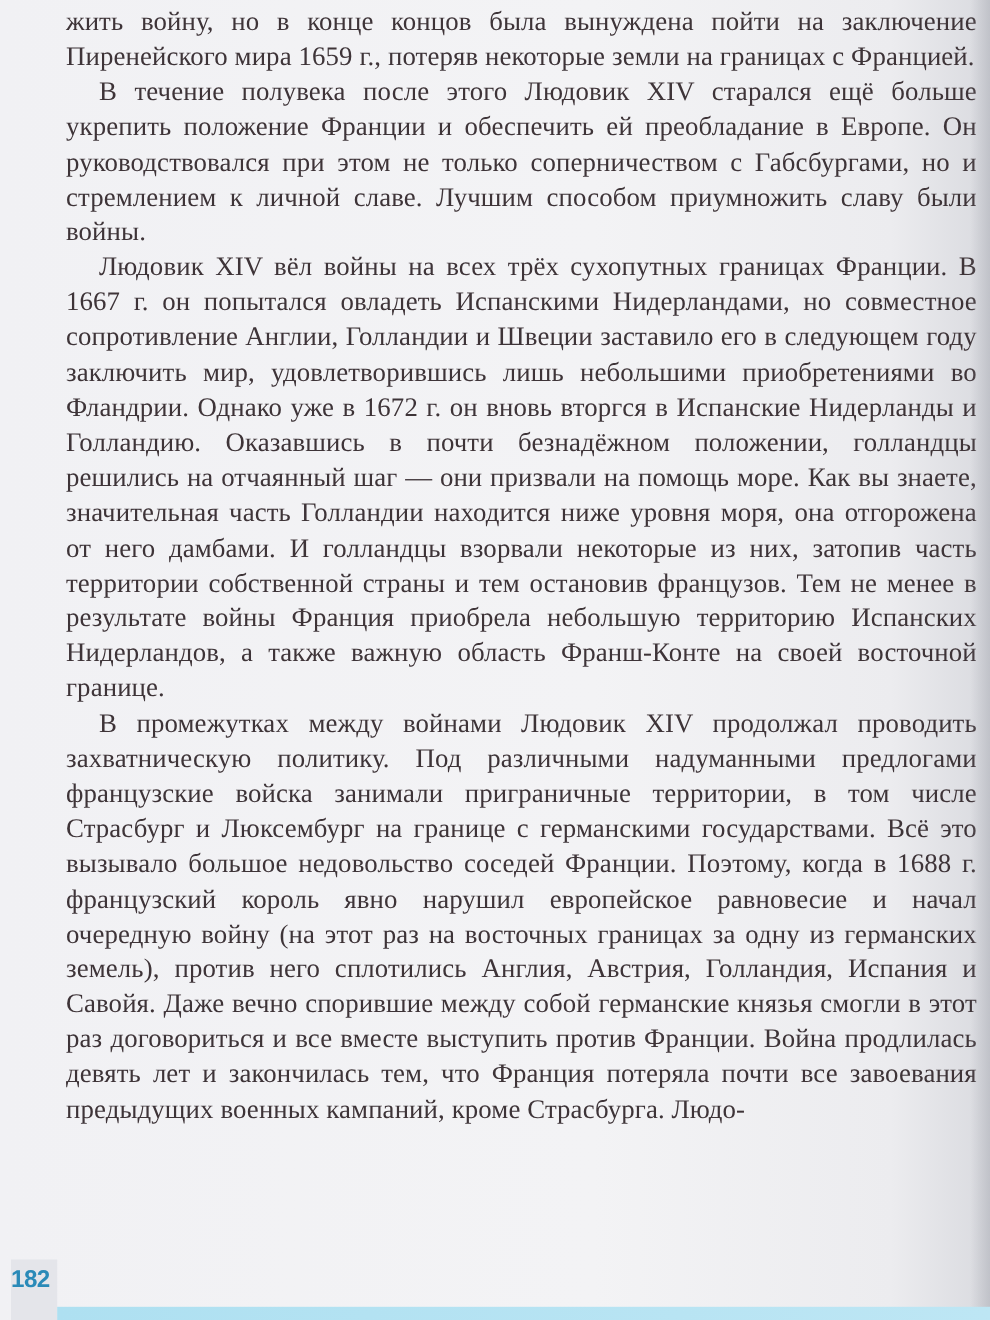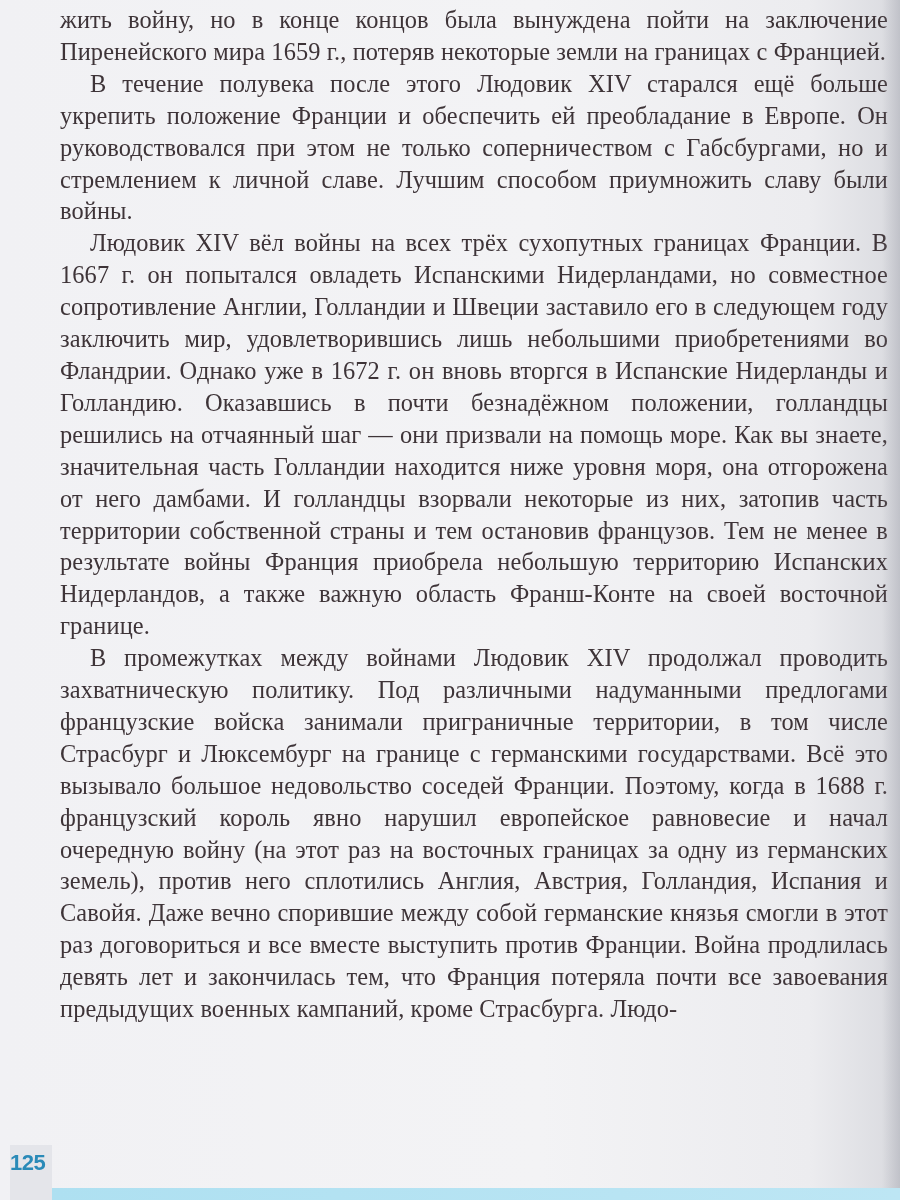--- a/index.html
+++ b/index.html
@@ -45,15 +45,15 @@
 
 <div class="page">
   <div class="text">
     <p>жить войну, но в конце концов была вынуждена пойти на заключение Пиренейского мира 1659 г., потеряв некоторые земли на границах с Францией.</p>
     <p class="indent">В течение полувека после этого Людовик XIV старался ещё больше укрепить положение Франции и обеспечить ей преобладание в Европе. Он руководствовался при этом не только соперничеством с Габсбургами, но и стремлением к личной славе. Лучшим способом приумножить славу были войны.</p>
     <p class="indent">Людовик XIV вёл войны на всех трёх сухопутных границах Франции. В 1667 г. он попытался овладеть Испанскими Нидерландами, но совместное сопротивление Англии, Голландии и Швеции заставило его в следующем году заключить мир, удовлетворившись лишь небольшими приобретениями во Фландрии. Однако уже в 1672 г. он вновь вторгся в Испанские Нидерланды и Голландию. Оказавшись в почти безнадёжном положении, голландцы решились на отчаянный шаг — они призвали на помощь море. Как вы знаете, значительная часть Голландии находится ниже уровня моря, она отгорожена от него дамбами. И голландцы взорвали некоторые из них, затопив часть территории собственной страны и тем остановив французов. Тем не менее в результате войны Франция приобрела небольшую территорию Испанских Нидерландов, а также важную область Франш-Конте на своей восточной границе.</p>
     <p class="indent">В промежутках между войнами Людовик XIV продолжал проводить захватническую политику. Под различными надуманными предлогами французские войска занимали приграничные территории, в том числе Страсбург и Люксембург на границе с германскими государствами. Всё это вызывало большое недовольство соседей Франции. Поэтому, когда в 1688 г. французский король явно нарушил европейское равновесие и начал очередную войну (на этот раз на восточных границах за одну из германских земель), против него сплотились Англия, Австрия, Голландия, Испания и Савойя. Даже вечно спорившие между собой германские князья смогли в этот раз договориться и все вместе выступить против Франции. Война продлилась девять лет и закончилась тем, что Франция потеряла почти все завоевания предыдущих военных кампаний, кроме Страсбурга. Людо-</p>
   </div>
   <div class="right-shadow"></div>
   <div class="page-number-tab"></div>
-  <div class="page-number">125</div>
+  <div class="page-number">182</div>
   <div class="bottom-band"></div>
 </div>
 
 </body></html>

